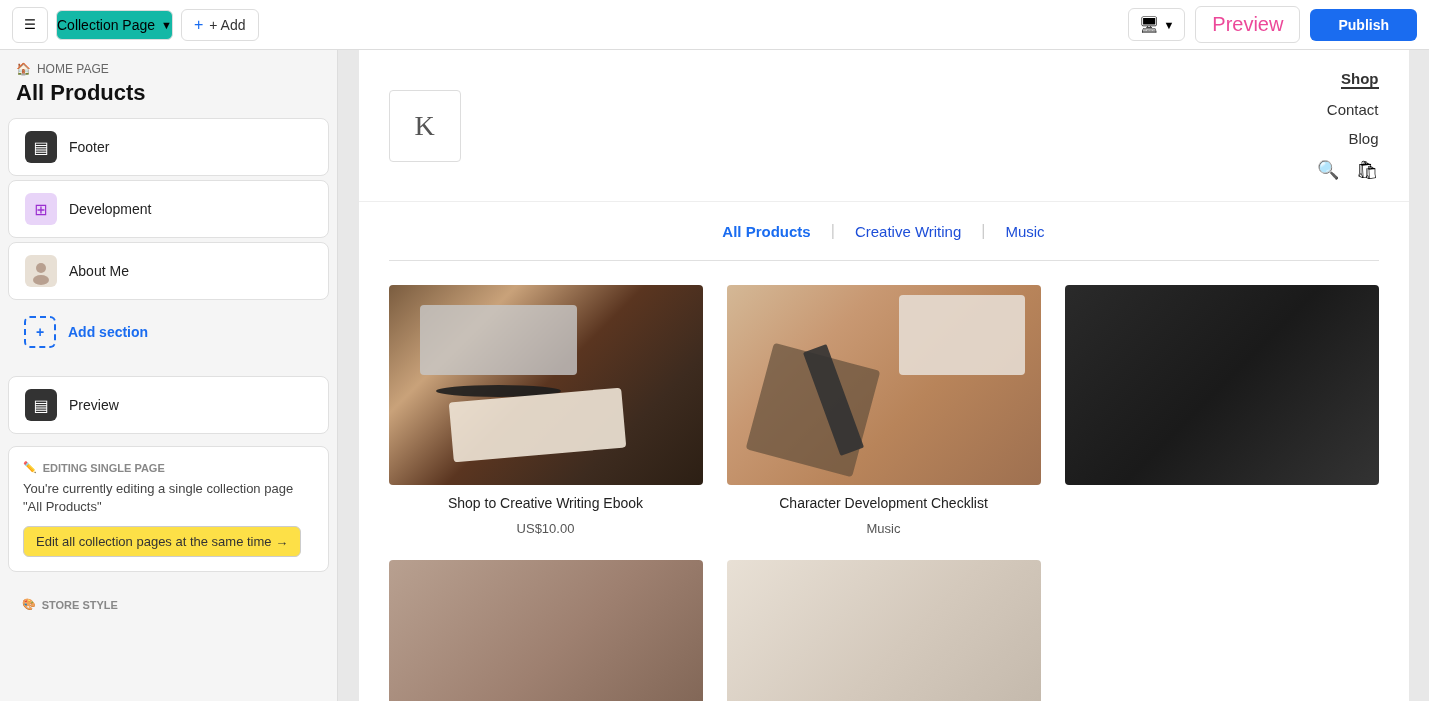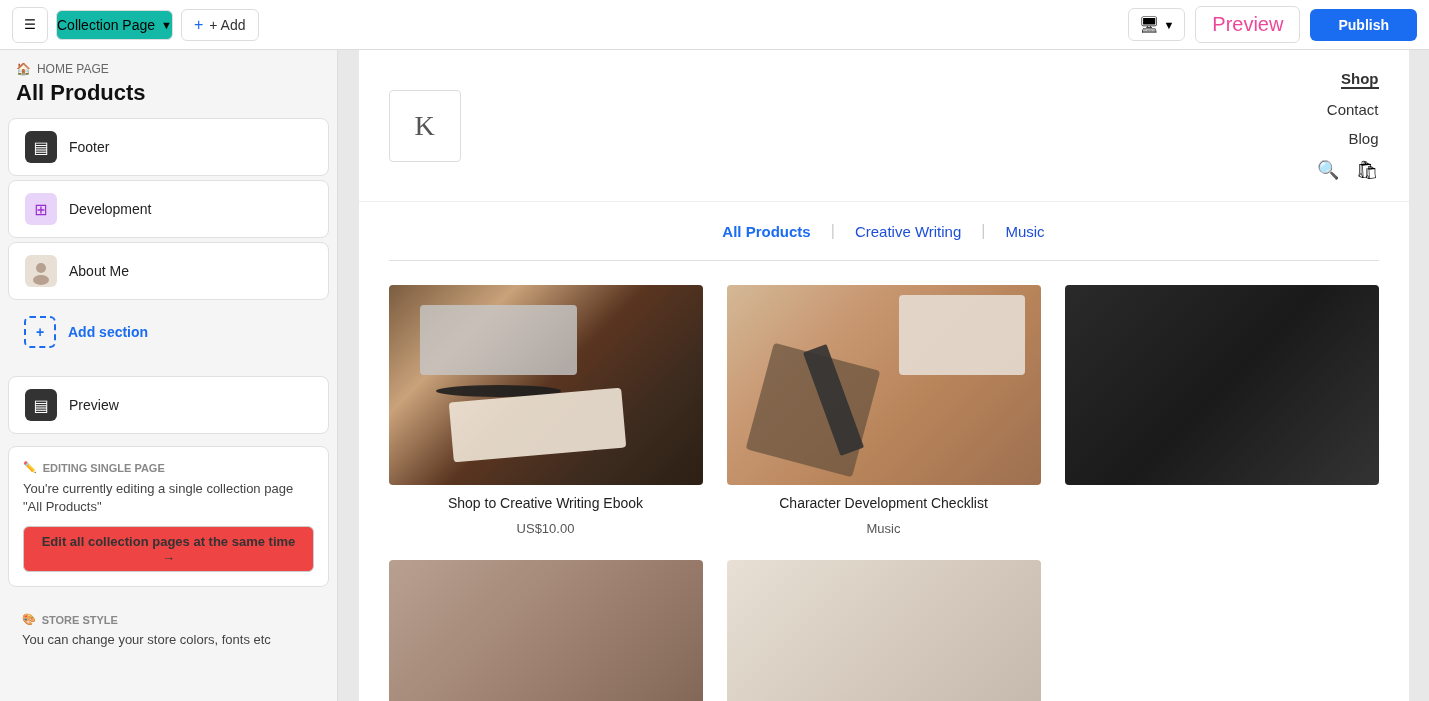--- a/index.html
+++ b/index.html
@@ -85,22 +85,22 @@
       cursor: pointer; font-size: 14px; font-weight: 500; color: #222; margin: 0 8px;
     }
     .sidebar-divider { height: 16px; }
     .sidebar-info {
       margin: 12px 8px 0; padding: 14px; background: #fff;
       border: 1px solid #e0e0e0; border-radius: 8px;
     }
     .sidebar-info-title { font-size: 11px; color: #888; font-weight: 600; text-transform: uppercase; margin-bottom: 6px; display: flex; align-items: center; gap: 6px; }
     .sidebar-info-text { font-size: 13px; color: #444; line-height: 1.4; margin-bottom: 10px; }
     .edit-all-btn {
-      border: 1px solid #ccc; background: #ef4444; border-radius: 6px;
-      padding: 7px 12px; font-size: 13px; cursor: pointer; display: flex; align-items: center; gap: 6px; color: #333; font-weight: bold;
+      border: 1px solid #ccc; background: #fde047; border-radius: 6px;
+      padding: 7px 12px; font-size: 13px; cursor: pointer; display: flex; align-items: center; gap: 6px; color: #333;
     }
     .sidebar-store-style { margin: 12px 8px 0; padding: 14px; }
     .store-style-title { font-size: 11px; color: #888; font-weight: 600; text-transform: uppercase; margin-bottom: 6px; display: flex; align-items: center; gap: 6px; }
     .store-style-text { font-size: 13px; color: #444; }
 
     
     .canvas { flex: 1; background: #e8e8e8; overflow: auto; display: flex; justify-content: center; }
     .canvas-inner { background: #fff; width: 1050px; min-height: 650px; position: relative; }
 
     
@@ -224,21 +224,20 @@
       <button class="edit-all-btn">
         <span>Edit all collection pages at the same time →</span>
       </button>
     </div>
 
     <div class="sidebar-store-style">
       <div class="store-style-title">
         <span>🎨</span>
         <span>STORE STYLE</span>
       </div>
-      <div class="store-style-text">You can change your store colors, fonts etc</div>
     </div>
   </div>
 
   <div class="canvas">
     <div class="canvas-inner">
 
       <div class="site-header">
         <div class="logo-box">
           <span style="font-family: serif; font-size: 28px; font-weight: 300;">K</span>
         </div>

